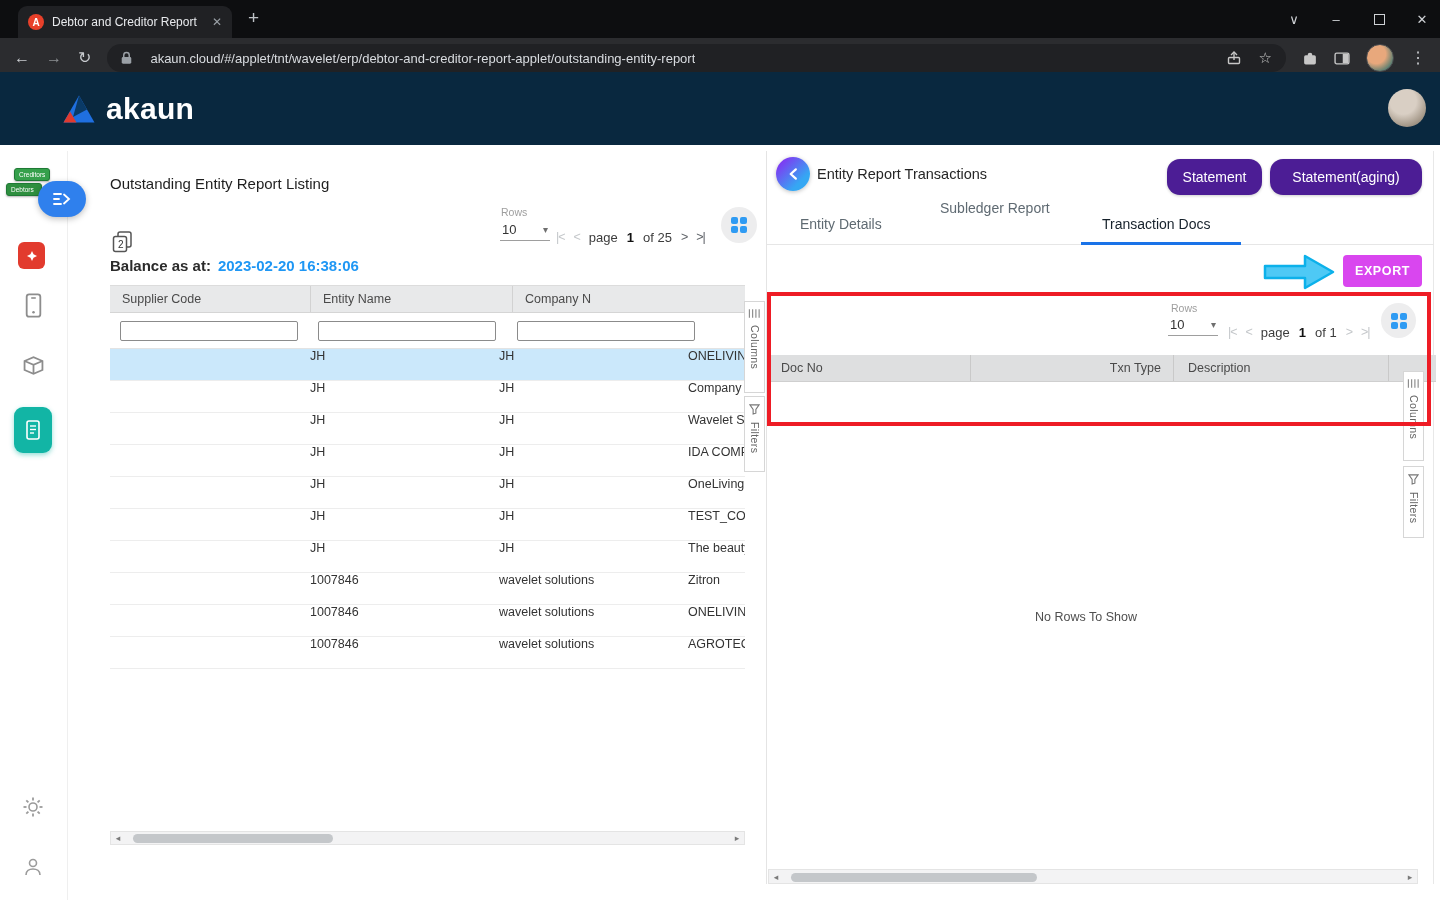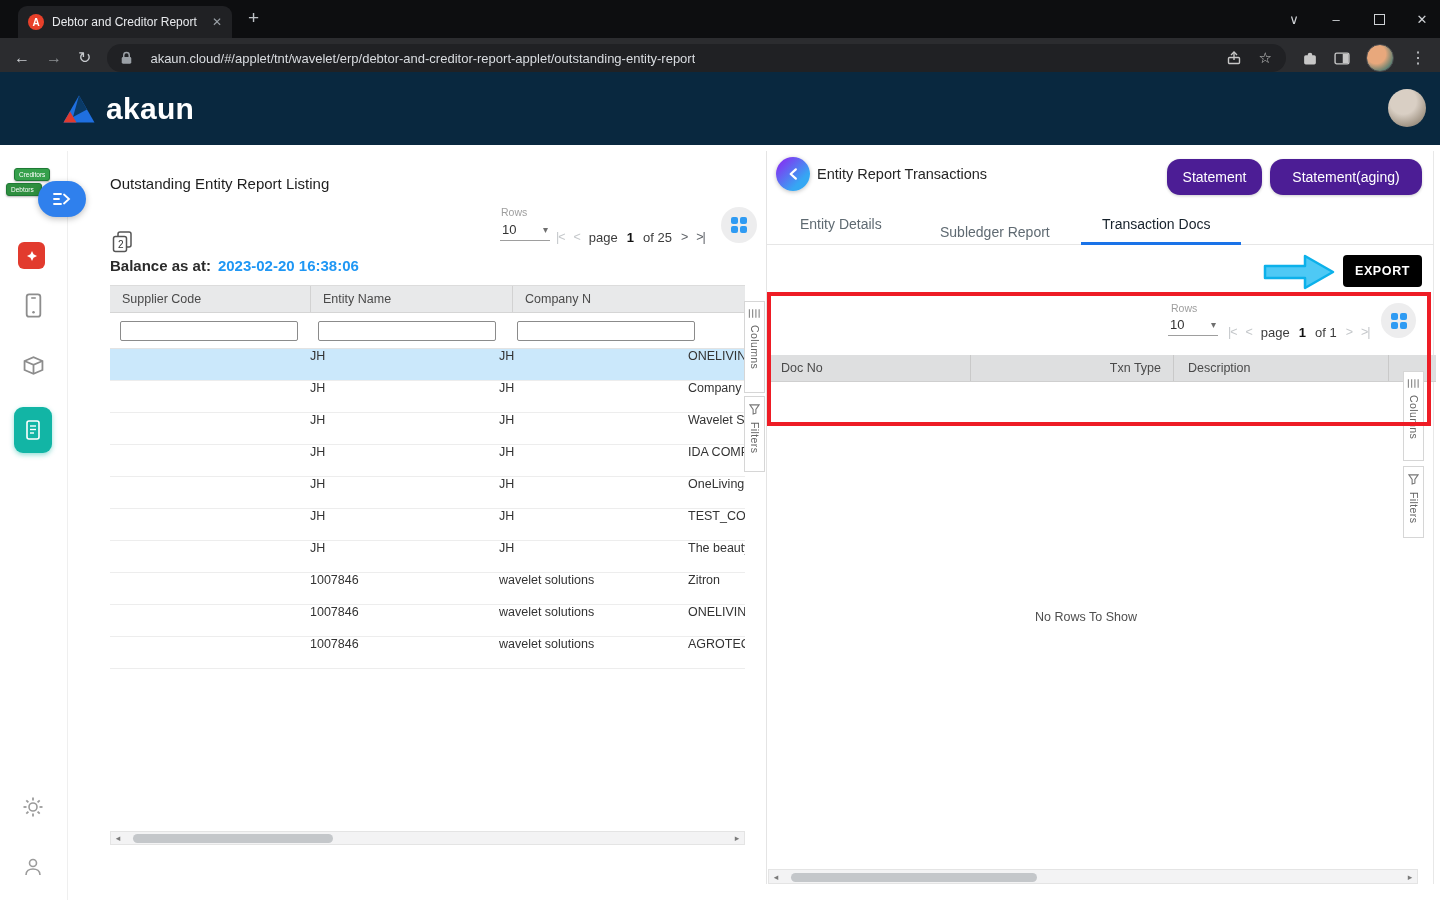--- a/index.html
+++ b/index.html
@@ -90,21 +90,21 @@
 
   
   .back-btn{left:776px;top:157px;width:34px;height:34px;border-radius:50%;
             background:linear-gradient(135deg,#7b3ff2 18%,#35a7f3 72%);
             display:flex;align-items:center;justify-content:center;box-shadow:0 1px 4px rgba(0,0,0,.25);}
   .rp-title{font-size:14.5px;color:#262626;}
   .blue-btn{background:#4c1d95;color:#fff;border-radius:13px;display:flex;align-items:center;
             justify-content:center;font-size:14px;box-shadow:0 1px 3px rgba(0,0,0,.2);}
   .rp-tab{font-size:14px;color:#5f6a72;}
   .rp-tab.active{color:#16212b;font-weight:500;}
-  .export-btn{background:#000000;color:#fff;border-radius:4px;display:flex;align-items:center;
+  .export-btn{background:#d946ef;color:#fff;border-radius:4px;display:flex;align-items:center;
               justify-content:center;font-size:12.5px;font-weight:700;letter-spacing:.6px;}
   .rhead{background:#dedfe0;display:flex;align-items:center;font-size:12.5px;color:#4a4a4a;
          border-bottom:1px solid #cfcfcf;}
   .rhcell{height:100%;display:flex;align-items:center;white-space:nowrap;overflow:hidden;}
   .rc-doc{width:189px;padding-left:13px;border-right:1px solid #c9c9c9;}
   .rc-txn{width:190px;justify-content:flex-end;padding-right:12px;border-right:1px solid #c9c9c9;}
   .rc-desc{width:200px;padding-left:14px;border-right:1px solid #c9c9c9;}
   .empty-msg{font-size:12.5px;color:#4f4f4f;text-align:center;}
 
   
@@ -397,21 +397,21 @@
     <svg width="13" height="14" viewBox="0 0 14 14">
         <path d="M9.5 2 L4 7 L9.5 12" stroke="#fff" stroke-width="2.4" fill="none" stroke-linecap="round" stroke-linejoin="round"></path>
       </svg>
   </div>
   <div class="abs rp-title" style="left:817px;top:166px;">Entity Report Transactions</div>
 
   <div class="abs blue-btn" style="left:1167px;top:159px;width:95px;height:36px;">Statement</div>
   <div class="abs blue-btn" style="left:1270px;top:159px;width:152px;height:36px;">Statement(aging)</div>
 
   <div class="abs rp-tab" style="left:800px;top:216px;">Entity Details</div>
-  <div class="abs rp-tab" style="left:940px;top:224px;">Subledger Report</div>
+  <div class="abs rp-tab" style="left:940px;top:200px;">Subledger Report</div>
   <div class="abs rp-tab active" style="left:1102px;top:216px;">Transaction Docs</div>
   <div class="abs" style="left:767px;top:244px;width:667px;height:1px;background:#e6e6e6;"></div>
   <div class="abs" style="left:1081px;top:242px;width:160px;height:3px;background:#1a73e8;"></div>
 
   <div class="abs export-btn" style="left:1343px;top:255px;width:79px;height:32px;">EXPORT</div>
 
   <div class="abs rows-label" style="left:1171px;top:302px;">Rows</div>
   <div class="abs rows-select" style="left:1168px;top:316px;">
     <span>10</span>
     <span class="rows-caret">▾</span>

